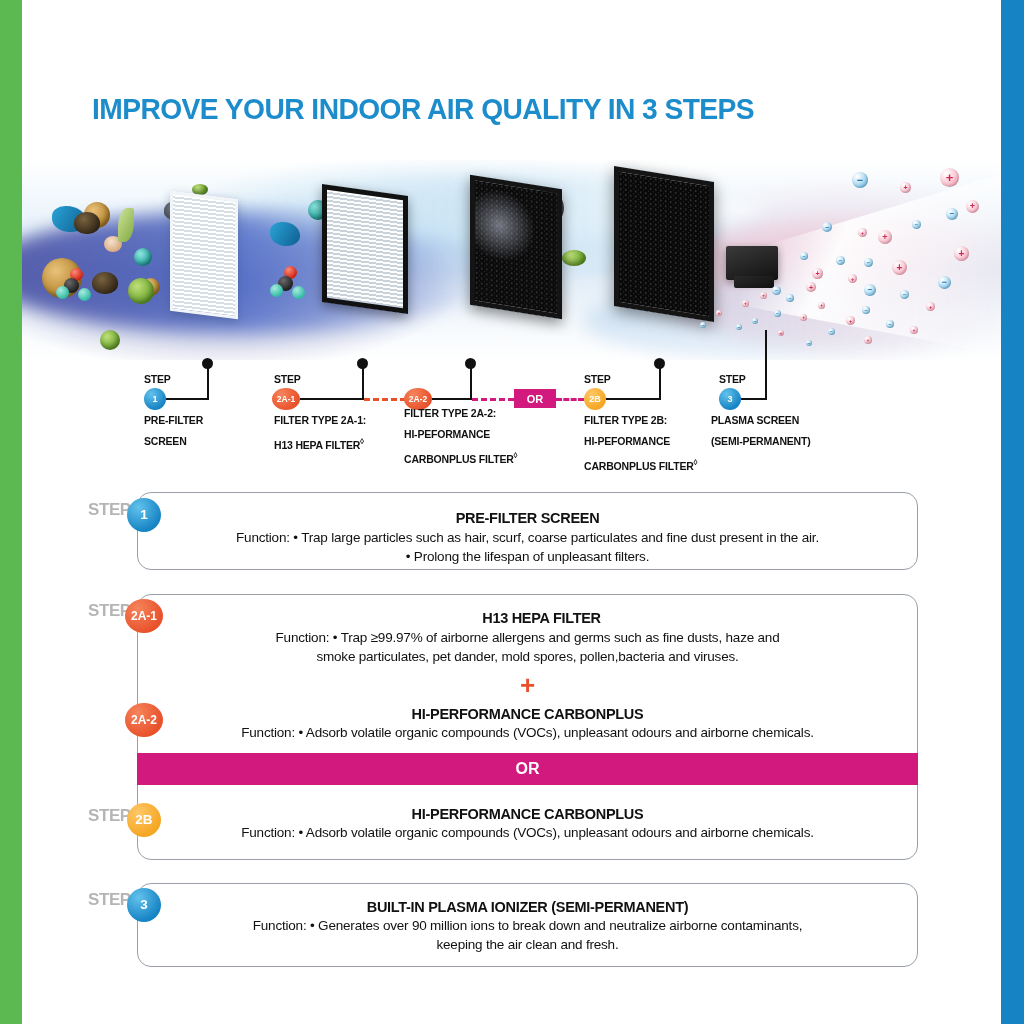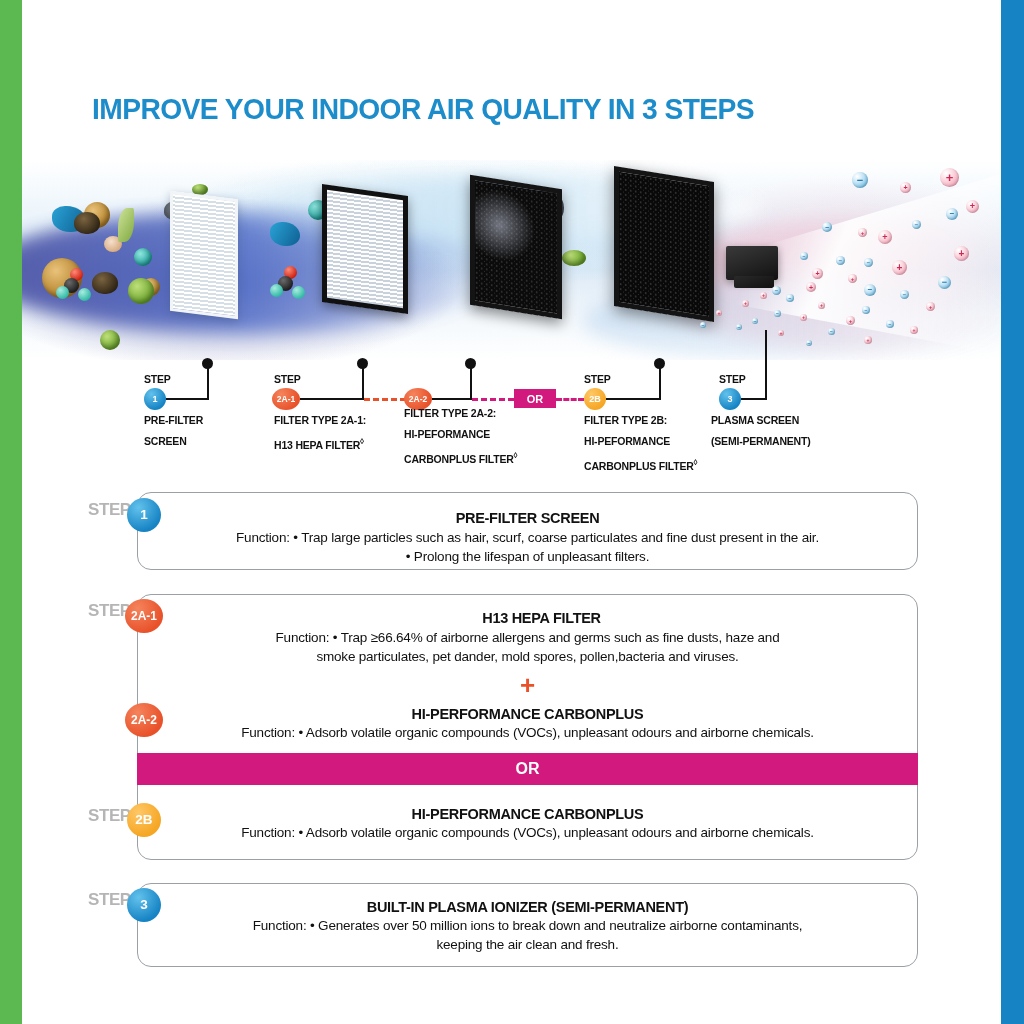--- a/index.html
+++ b/index.html
@@ -314,36 +314,36 @@
   <div class="badge badge-lg b-blue" style="left:127px;top:498px">1</div>
   <div class="card-title" style="left:137px;top:510px;width:781px">PRE-FILTER SCREEN</div>
   <div class="card-body" style="left:137px;top:528px;width:781px">Function: • Trap large particles such as hair, scurf, coarse particulates and fine dust present in the air.
 • Prolong the lifespan of unpleasant filters.</div>
 
   <div class="card" style="left:137px;top:594px;width:781px;height:266px"></div>
 
   <div class="card-step-word" style="left:88px;top:601px">STEP</div>
   <div class="badge badge-lg wide b-orange" style="left:125px;top:599px">2A-1</div>
   <div class="card-title" style="left:151px;top:610px;width:781px">H13 HEPA FILTER</div>
-  <div class="card-body" style="left:137px;top:628px;width:781px">Function: • Trap ≥66.64% of airborne allergens and germs such as fine dusts, haze and
+  <div class="card-body" style="left:137px;top:628px;width:781px">Function: • Trap ≥99.97% of airborne allergens and germs such as fine dusts, haze and
 smoke particulates, pet dander, mold spores, pollen,bacteria and viruses.</div>
 
   <div class="plus-sign" style="left:137px;top:672px;width:781px">+</div>
 
   <div class="badge badge-lg wide b-orange" style="left:125px;top:703px">2A-2</div>
   <div class="card-title" style="left:137px;top:706px;width:781px">HI-PERFORMANCE CARBONPLUS</div>
   <div class="card-body" style="left:137px;top:723px;width:781px">Function: • Adsorb volatile organic compounds (VOCs), unpleasant odours and airborne chemicals.</div>
 
   <div class="or-bar" style="left:137px;top:753px;width:781px;height:32px">OR</div>
 
   <div class="card-step-word" style="left:88px;top:806px">STEP</div>
   <div class="badge badge-lg b-amber" style="left:127px;top:803px">2B</div>
   <div class="card-title" style="left:137px;top:806px;width:781px">HI-PERFORMANCE CARBONPLUS</div>
   <div class="card-body" style="left:137px;top:823px;width:781px">Function: • Adsorb volatile organic compounds (VOCs), unpleasant odours and airborne chemicals.</div>
 
   <div class="card" style="left:137px;top:883px;width:781px;height:84px"></div>
   <div class="card-step-word" style="left:88px;top:890px">STEP</div>
   <div class="badge badge-lg b-blue" style="left:127px;top:888px">3</div>
   <div class="card-title" style="left:137px;top:899px;width:781px">BUILT-IN PLASMA IONIZER (SEMI-PERMANENT)</div>
-  <div class="card-body" style="left:137px;top:916px;width:781px">Function: • Generates over 50 million ions to break down and neutralize airborne contaminants,
+  <div class="card-body" style="left:137px;top:916px;width:781px">Function: • Generates over 90 million ions to break down and neutralize airborne contaminants,
 keeping the air clean and fresh.</div>
 
 </div>
 
 </body></html>

